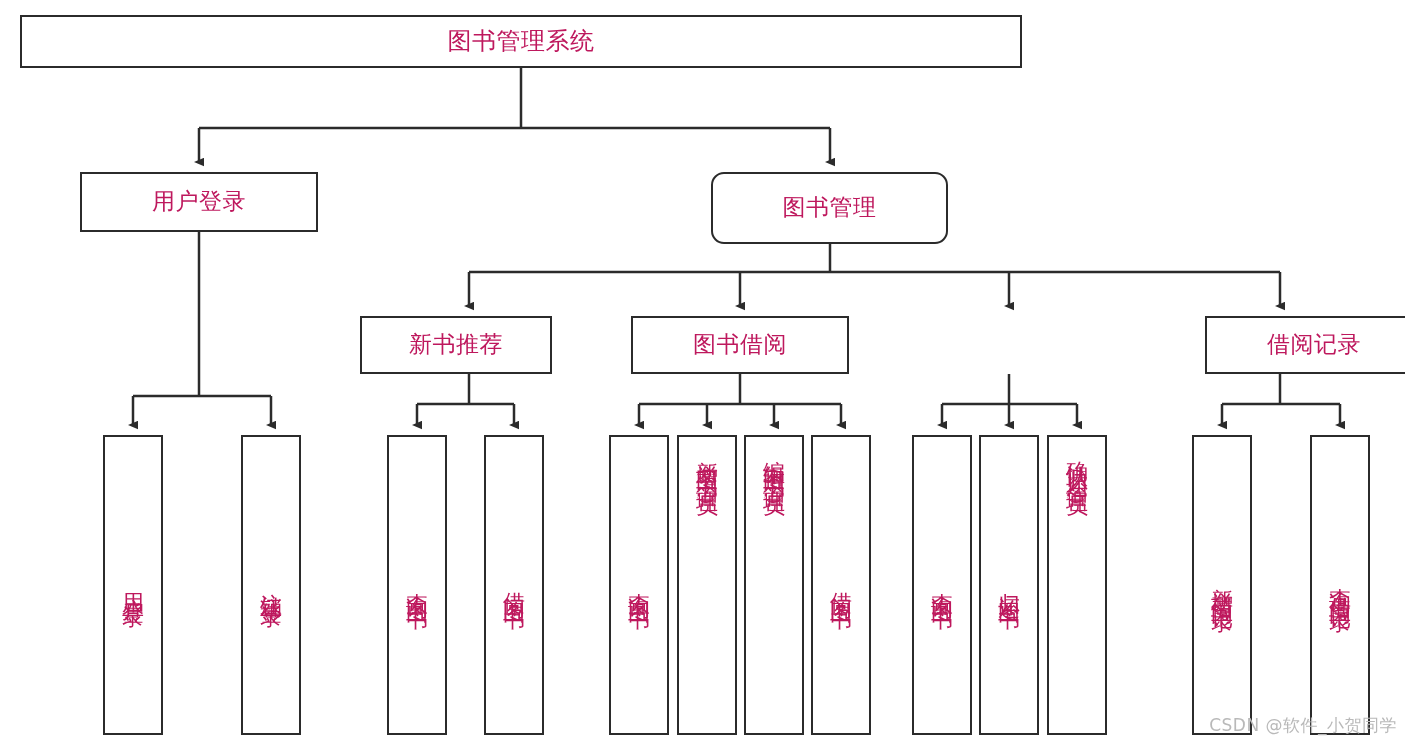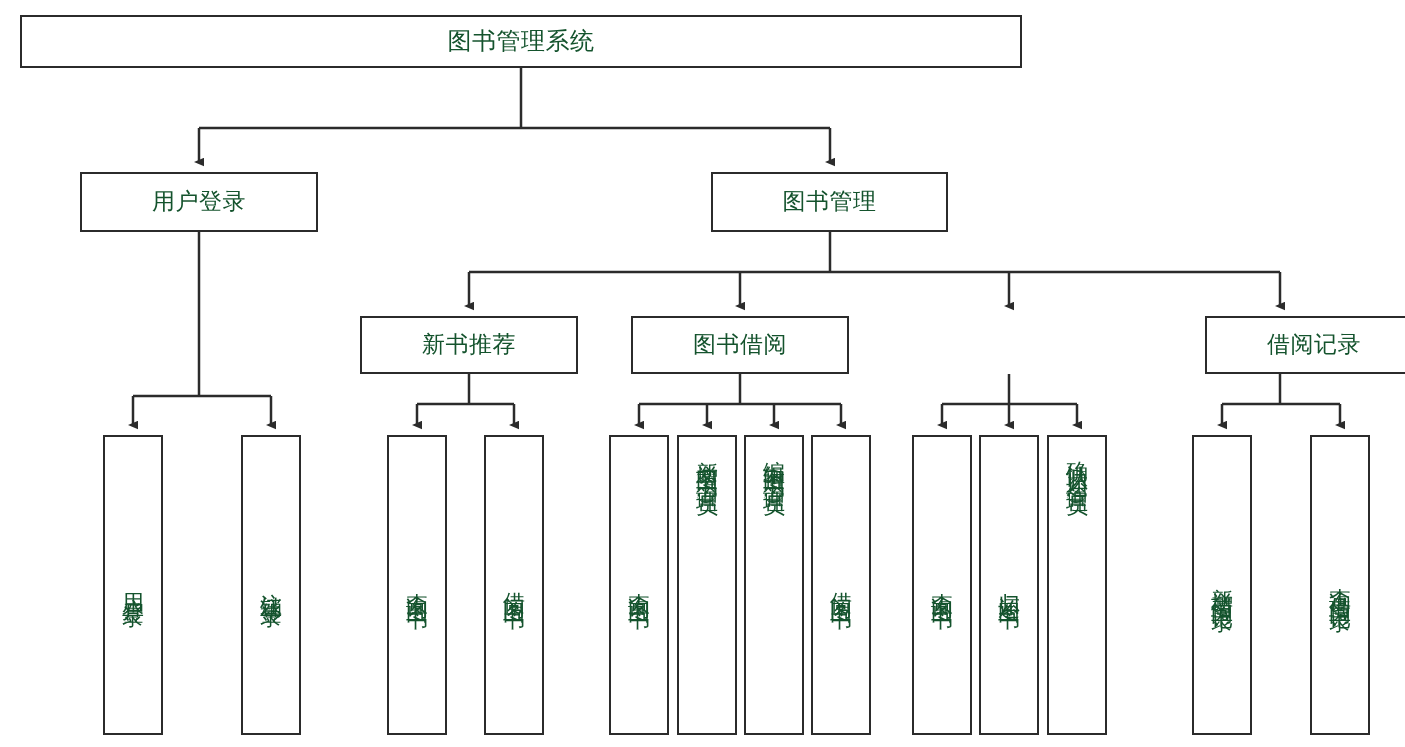--- a/index.html
+++ b/index.html
@@ -27,21 +27,21 @@
     pointer-events: none;
   }
   .node {
     position: absolute;
     box-sizing: border-box;
     border: 2.5px solid #2b2b2b;
     background: #ffffff;
     display: flex;
     align-items: center;
     justify-content: center;
-    color: #14532d;
+    color: #be185d;
   }
   .node.horiz {
     font-size: 23px;
     letter-spacing: 0.5px;
     line-height: 1.1;
   }
   .node.root {
     font-size: 24px;
   }
   .node.leaf {
@@ -134,25 +134,25 @@
     </g>
   </svg>
 
   <div class="node horiz root" style="left:20px; top:15px; width:1002px; height:53px;">
     <span>图书管理系统</span>
   </div>
 
   <div class="node horiz" style="left:80px; top:172px; width:238px; height:60px;">
     <span>用户登录</span>
   </div>
-  <div class="node horiz" style="left:711px; top:172px; width:237px; height:60px;">
+  <div class="node horiz" style="left:711px; top:172px; width:237px; height:72px;border-radius:13px;">
     <span>图书管理</span>
   </div>
 
-  <div class="node horiz" style="left:360px; top:316px; width:218px; height:58px;">
+  <div class="node horiz" style="left:360px; top:316px; width:192px; height:58px;">
     <span>新书推荐</span>
   </div>
   <div class="node horiz" style="left:631px; top:316px; width:218px; height:58px;">
     <span>图书借阅</span>
   </div>
   <div class="node horiz" style="left:1171px; top:316px; width:218px; height:58px;margin-left:34px;">
     <span>借阅记录</span>
   </div>
 
   <div class="node leaf" style="left:103px; top:435px; width:60px; height:300px;">
@@ -218,14 +218,15 @@
     <div class="leaf-inner">
       <span class="leaf-text">新增借阅记录</span>
     </div>
   </div>
   <div class="node leaf" style="left:1310px; top:435px; width:60px; height:300px;">
     <div class="leaf-inner">
       <span class="leaf-text">查询借阅记录</span>
     </div>
   </div>
 
+  <div class="watermark">CSDN @软件_小贺同学</div>
 
 </div>
 
 </body></html>

